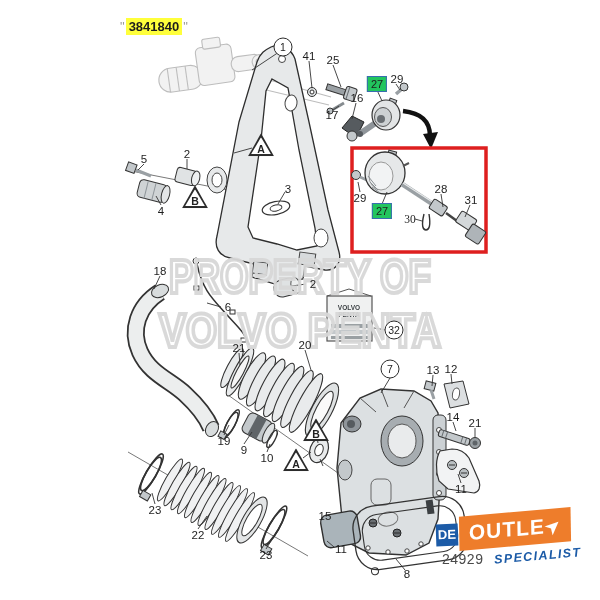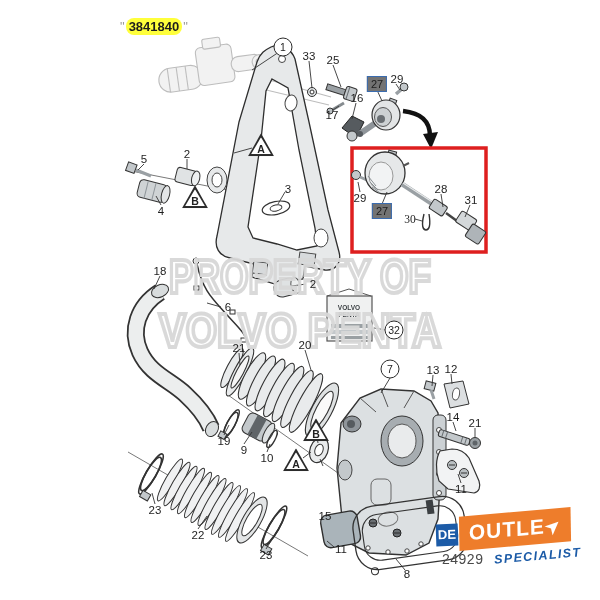--- a/index.html
+++ b/index.html
@@ -3,29 +3,29 @@
 <meta charset="utf-8">
 <style>
   html,body{margin:0;padding:0;background:#fff;}
   #stage{position:relative;width:600px;height:600px;background:#fff;overflow:hidden;
          font-family:"Liberation Sans",sans-serif;}
   #art{position:absolute;left:0;top:0;}
 
   
   .part-highlight{position:absolute;left:119px;top:19px;font-size:13px;font-weight:bold;color:#1d1d1d;}
   .part-highlight .q{color:#9a9a9a;font-weight:normal;padding:0 1px;}
-  .part-highlight .num{background:#ffff3b;padding:1px 3px;border-radius:8px;}
+  .part-highlight .num{background:#ffff3b;padding:1px 3px;}
 
   
   #callouts{position:absolute;left:0;top:0;width:600px;height:600px;pointer-events:none;}
   .co{position:absolute;transform:translate(-50%,-50%);color:#1e1e1e;white-space:nowrap;}
   .co.plain{font-size:11.5px;}
   .co.circle{width:17px;height:17px;border:1.4px solid #2b2b2b;border-radius:50%;background:#fff;
              font-size:10.5px;line-height:17px;text-align:center;}
-  .co.box{border:1.7px solid #3a6cb0;background:#737373;padding:0 3px;font-size:11px;line-height:14px;}
+  .co.box{border:1.7px solid #3a6cb0;background:#22c55e;padding:0 3px;font-size:11px;line-height:14px;}
   .co.tri{width:26px;height:23px;background:#2b2b2b;
           clip-path:polygon(50% 0,100% 100%,0 100%);transform:translate(-50%,-55%);}
   .co.tri::before{content:"";position:absolute;left:3px;right:3px;top:4px;bottom:2px;background:#fff;
           clip-path:polygon(50% 0,100% 100%,0 100%);}
   .co.tri .tl{position:absolute;left:0;right:0;bottom:1px;text-align:center;
           font-size:10.5px;font-weight:bold;color:#222;}
 
   .diagram-number{position:absolute;left:442px;top:551px;font-size:14px;color:#4a4a4a;letter-spacing:0.5px;}
 
   
@@ -363,21 +363,21 @@
   <g opacity="0.95">
     <text x="300" y="293" text-anchor="middle" font-family="Liberation Sans, sans-serif" font-weight="bold" font-size="48" fill="none" stroke="#d8d8d8" stroke-width="4.2" textLength="262" lengthAdjust="spacingAndGlyphs">PROPERTY OF</text>
     <text x="300" y="347" text-anchor="middle" font-family="Liberation Sans, sans-serif" font-weight="bold" font-size="48" fill="none" stroke="#d8d8d8" stroke-width="4.2" textLength="282" lengthAdjust="spacingAndGlyphs">VOLVO PENTA</text>
   </g>
 </svg>
 
 <div class="part-highlight"><span class="q">"</span><span class="num">3841840</span><span class="q">"</span></div>
 
 <div id="callouts">
       <div class="co circle" style="left: 283px; top: 47px;">1</div>
-      <div class="co plain" style="left: 309px; top: 56px;">33</div>
+      <div class="co plain" style="left: 309px; top: 56px;">41</div>
       <div class="co plain" style="left: 333px; top: 60px;">25</div>
       <div class="co plain" style="left: 357px; top: 98px;">16</div>
       <div class="co plain" style="left: 332px; top: 115px;">17</div>
       <div class="co box" style="left: 377px; top: 84px;">27</div>
       <div class="co plain" style="left: 397px; top: 79px;">29</div>
       <div class="co plain" style="left: 144px; top: 159px;">5</div>
       <div class="co plain" style="left: 187px; top: 154px;">2</div>
       <div class="co plain" style="left: 161px; top: 211px;">4</div>
       <div class="co tri" style="left: 195px; top: 198px;">
         <span class="tl">B</span>

